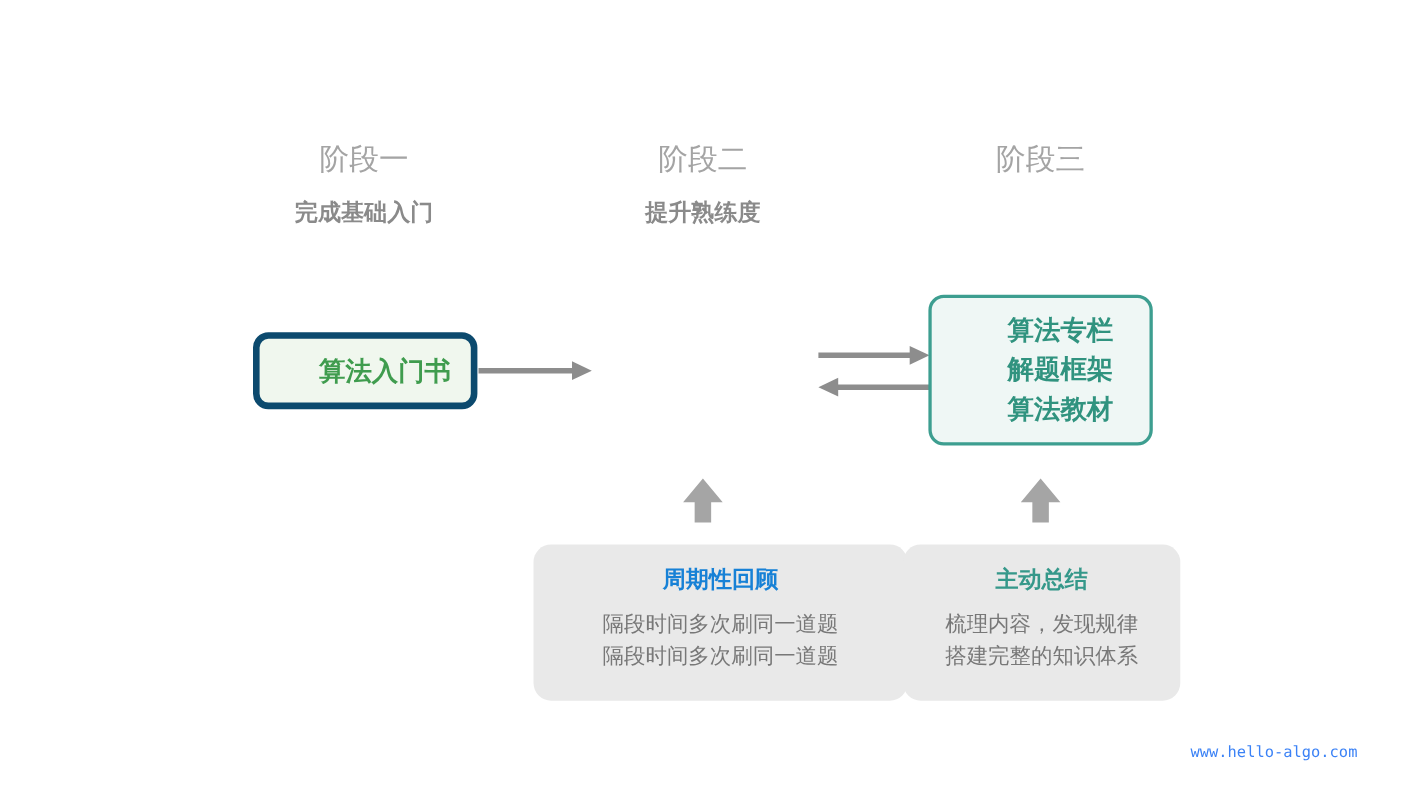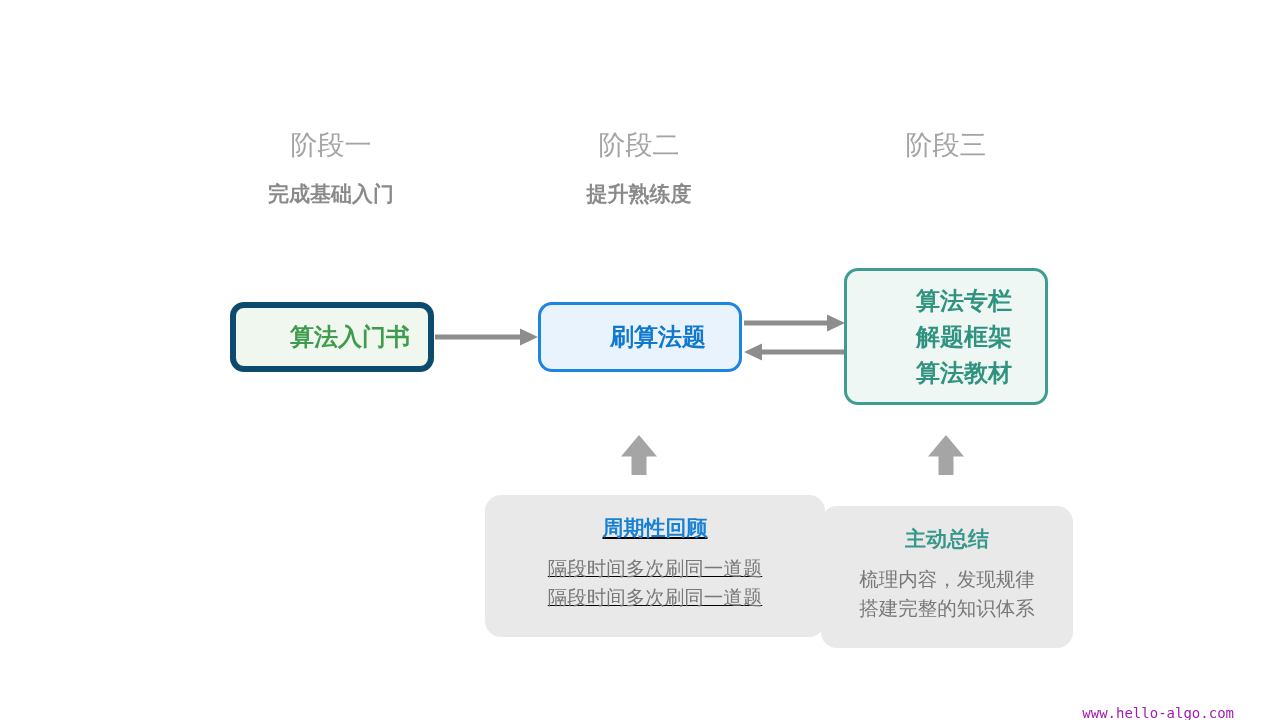--- a/index.html
+++ b/index.html
@@ -46,34 +46,33 @@
   #node-resources .node-line { line-height: 36px; }
 
   .arrow-layer { position: absolute; left: 0; top: 0; width: 1280px; height: 720px; }
 
   .note {
     position: absolute;
     background: #e9e9e9;
     border-radius: 16px;
     text-align: center;
   }
-  #note-review { left: 485px; top: 495px; width: 340px; height: 142px; text-decoration: underline; }
-  #note-summary { left: 821px; top: 506px; width: 252px; height: 142px; }
+  #note-review { left: 485px; top: 495px; width: 340px; height: 142px; }
+  #note-summary { left: 821px; top: 495px; width: 252px; height: 142px; }
   .note-title { font-size: 21px; font-weight: 700; line-height: 24px; margin-top: 21px; }
   #note-review .note-title { color: #1781d6; }
   #note-summary .note-title { color: #35988a; }
   .note-body { font-size: 19.5px; color: #787878; line-height: 29px; margin-top: 14px; }
 
   .watermark {
     position: absolute;
     right: 46px; top: 676px;
     font-family: "DejaVu Sans Mono", "Liberation Mono", monospace;
     font-size: 14px;
-    color: #a21caf;
-    margin-top: 29px;
+    color: #3b82f6;
   }
 </style>
 </head>
 <body>
 
 <div class="canvas">
 
   <div class="stage-header" id="stage-1">
     <div class="stage-label">阶段一</div>
     <div class="stage-subtitle">完成基础入门</div>
@@ -104,23 +103,20 @@
     </g>
 
     <polygon points="639,435 657,456.5 646.5,456.5 646.5,475 631.5,475 631.5,456.5 621,456.5" fill="#a5a5a5"></polygon>
 
     <polygon points="946,435 964,456.5 953.5,456.5 953.5,475 938.5,475 938.5,456.5 928,456.5" fill="#a5a5a5"></polygon>
   </svg>
 
   <div class="node" id="node-intro-book">
     <div class="node-line">算法入门书</div>
   </div>
-  <div class="node" id="node-practice">
-    <div class="node-line">刷算法题</div>
-  </div>
   <div class="node" id="node-resources">
     <div class="node-line">算法专栏</div>
     <div class="node-line">解题框架</div>
     <div class="node-line">算法教材</div>
   </div>
 
   <div class="note" id="note-review">
     <div class="note-title">周期性回顾</div>
     <div class="note-body">
       <div>隔段时间多次刷同一道题</div>

